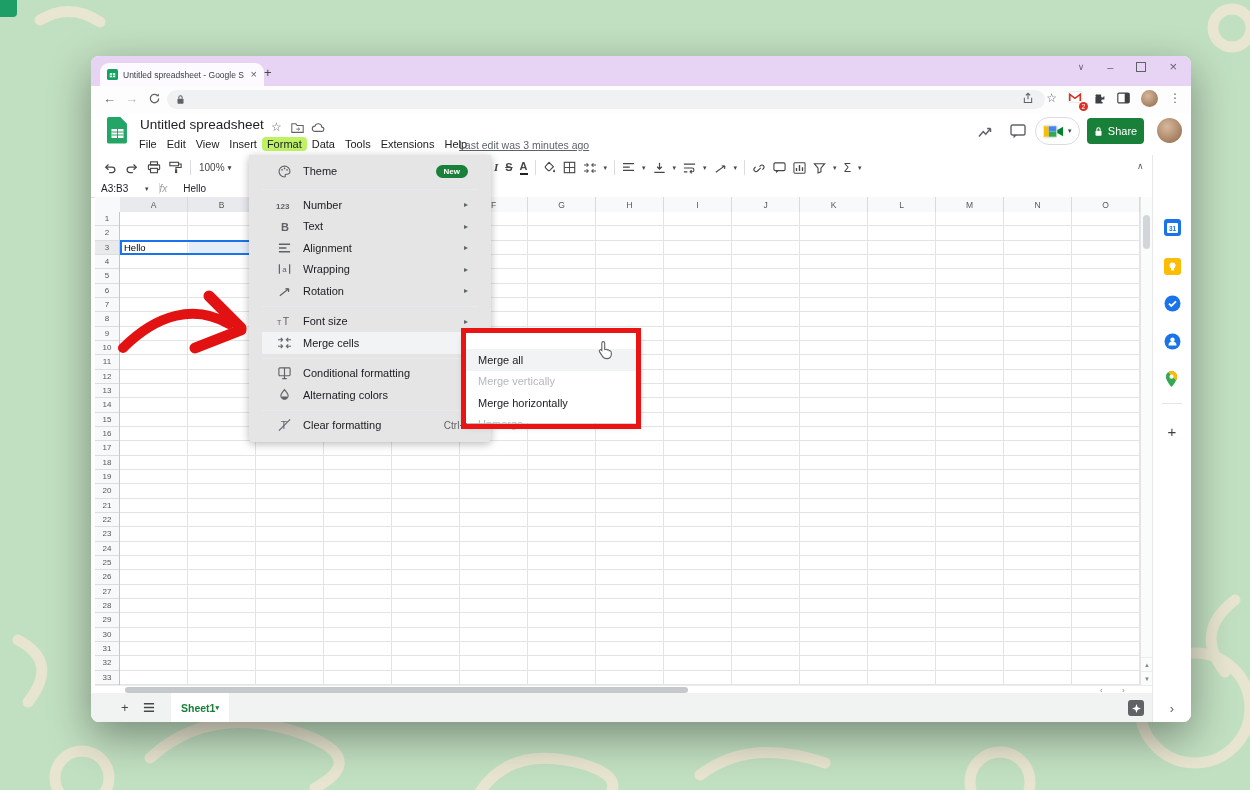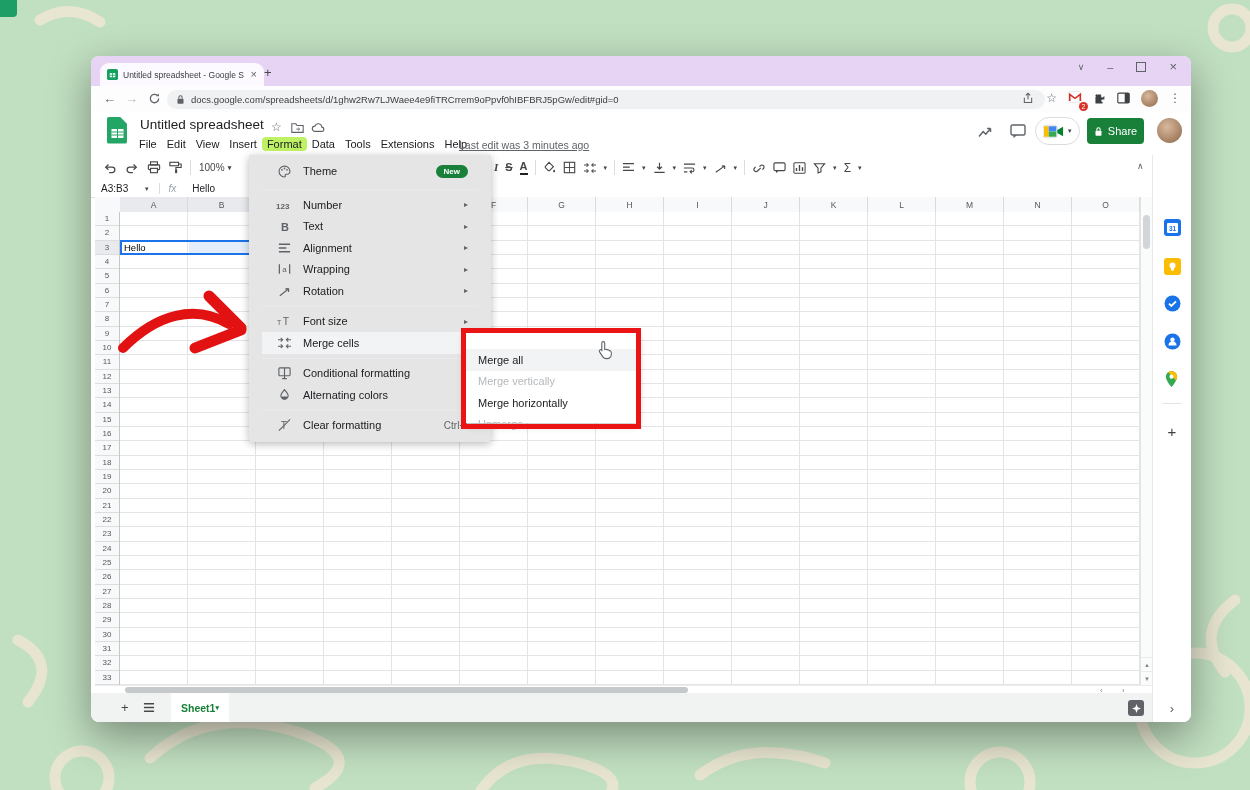--- a/index.html
+++ b/index.html
@@ -164,21 +164,20 @@
       <span class="abs nav-ic" style="left:34px;top:5px;color:#b6b9bd">→</span>
       <svg class="abs" style="left:57px;top:6px" width="13" height="13" viewBox="0 0 14 14">
           <path d="M11.5 7a4.5 4.5 0 11-1.4-3.2" fill="none" stroke="#5f6368" stroke-width="1.4"></path>
           <path d="M11.8 1.5v3h-3z" fill="#5f6368"></path>
         </svg>
       <div class="urlpill">
         <svg width="9" height="11" viewBox="0 0 12 14">
             <rect x="2" y="6" width="8" height="6.5" rx="1" fill="#5f6368"></rect>
             <path d="M3.8 6V4.2a2.2 2.2 0 014.4 0V6" fill="none" stroke="#5f6368" stroke-width="1.4"></path>
           </svg>
-        <span>docs.google.com/spreadsheets/d/1ghw2Rw7LJWaee4e9fiTRCrrem9oPpvf0hIBFBRJ5pGw/edit#gid=0</span>
       </div>
       <div class="nav-right">
         <svg width="14" height="13" viewBox="0 0 16 16">
             <path d="M3.5 7v6h9V7" fill="none" stroke="#5f6368" stroke-width="1.3"></path>
             <path d="M8 1.8v7M5.3 4.2L8 1.6l2.7 2.6" fill="none" stroke="#5f6368" stroke-width="1.3"></path>
           </svg>
         <span class="nav-ic" style="font-size:12px">☆</span>
         <span class="gmail-wrap">
           <svg width="14" height="12" viewBox="0 0 16 13">
               <rect x="0.5" y="0.5" width="15" height="12" rx="1.5" fill="#fff" stroke="#e3e3e3"></rect>
@@ -362,21 +361,21 @@
         <span class="ti" style="font-weight:normal;font-size:12px">Σ</span>
         <span class="caret">▾</span>
       </div>
       <span class="abs" style="left:1046px;top:6px;color:#5f6368;font-size:9px">∧</span>
     </div>
 
     <div class="fbar">
       <span style="margin-left:10px;width:44px">A3:B3</span>
       <span class="caret" style="margin-right:10px">▾</span>
       <span style="width:1px;height:11px;background:#dadce0"></span>
-      <span class="fx" style="margin-left:9px">fx</span>
+      <span class="fx" style="">fx</span>
       <span style="margin-left:16px">Hello</span>
     </div>
 
     <div class="grid">
       <div class="corner"></div>
       <div class="colhdrs">
           <div class="colh hsel">A</div>
           <div class="colh hsel">B</div>
           <div class="colh">C</div>
           <div class="colh">D</div>

